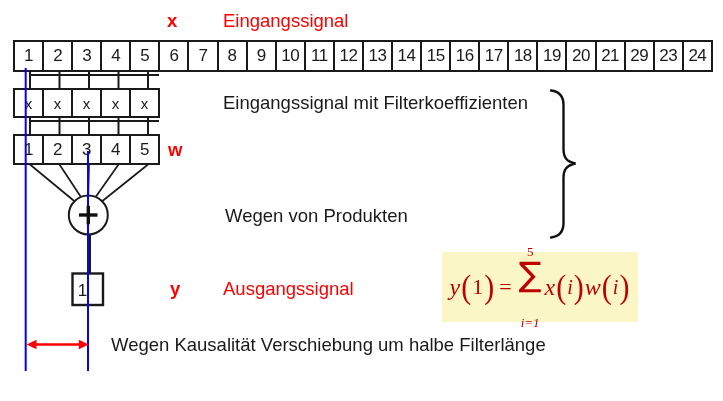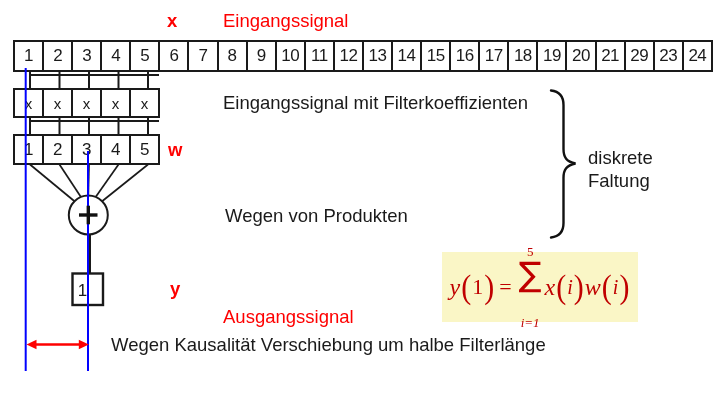--- a/index.html
+++ b/index.html
@@ -74,27 +74,23 @@
   <div class="row" style="left:13px;top:134px;width:147px;height:31px;">
       <div class="cell">1</div>
       <div class="cell">2</div>
       <div class="cell">3</div>
       <div class="cell">4</div>
       <div class="cell">5</div>
     </div>
   <div class="lbl red bold" style="left:168px;top:139px;">w</div>
 
   <div class="lbl" style="left:225px;top:205px;">Wegen von Produkten</div>
-  <div class="lbl" style="left:588px;top:146px;line-height:23px;">
-    <div>diskrete</div>
-    <div>Faltung</div>
-  </div>
 
   <div class="lbl red bold" style="left:170px;top:278px;">y</div>
-  <div class="lbl red" style="left:223px;top:278px;margin-top:28px;">Ausgangssignal</div>
+  <div class="lbl red" style="left:223px;top:278px;">Ausgangssignal</div>
 
   <div class="lbl" style="left:111px;top:334px;">Wegen Kausalität Verschiebung um halbe Filterlänge</div>
 
   <div class="formula">
     <span class="f-var">y</span>
     <span class="f-paren">(</span>
     <span class="f-num">1</span>
     <span class="f-paren">)</span>
     <span class="f-eq">=</span>
     <span class="f-sum">

